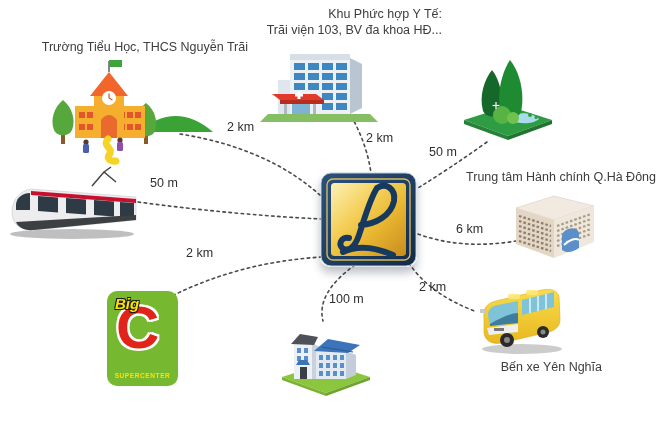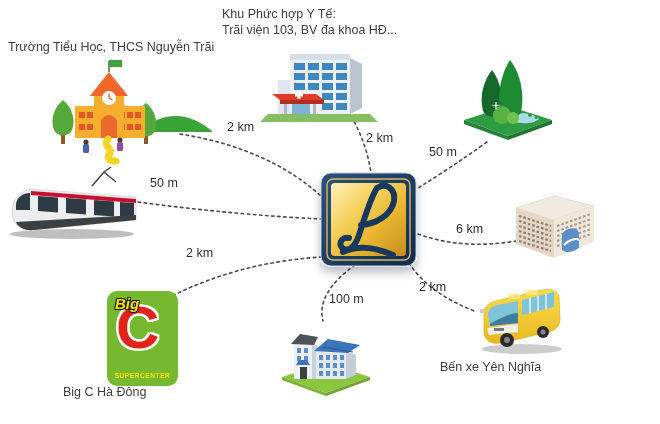--- a/index.html
+++ b/index.html
@@ -1,21 +1,21 @@
 <!DOCTYPE html>
 <html><head>
 <meta charset="utf-8">
 <style>
   html,body{margin:0;padding:0;background:#fff;}
   .canvas{position:relative;width:660px;height:424px;background:#ffffff;
           font-family:"Liberation Sans",sans-serif;overflow:hidden;}
   .connectors{position:absolute;left:0;top:0;width:660px;height:424px;}
   .connectors path{fill:none;stroke:#4a4a4a;stroke-width:1.6;
                    stroke-dasharray:2.5 3.6;stroke-linecap:round;}
-  .lbl{position:absolute;font-size:12.5px;line-height:16px;color:#3d3d3d;text-align:left;}
+  .lbl{position:absolute;font-size:12.5px;line-height:16px;color:#3d3d3d;text-align:right;}
   .dist{position:absolute;font-size:12.5px;color:#2e2e2e;white-space:nowrap;}
   .icon{position:absolute;}
   .icon svg{display:block;width:100%;height:100%;}
   
   .center-logo{position:absolute;left:320px;top:172px;width:97px;height:95px;
                border-radius:10px;box-shadow:0 6px 9px rgba(55,65,85,.32);}
   
   .bigc{position:absolute;left:107px;top:291px;width:71px;height:95px;background:#76b82f;
         border-radius:10px;overflow:hidden;}
   .bigc .big{position:absolute;left:8px;top:4px;font-style:italic;font-weight:bold;
@@ -46,22 +46,22 @@
 
   <div class="lbl" style="left:8px;top:39px;width:240px">Trường Tiểu Học, THCS Nguyễn Trãi</div>
 
   <div class="lbl" style="left:222px;top:6px;width:220px">
     <span style="display:block">Khu Phức hợp Y Tế:</span>
     <span style="display:block">Trãi viện 103, BV đa khoa HĐ...</span>
   </div>
 
 
 
-
-  <div class="lbl" style="left:63px;top:384px;width:160px">Big C Hà Đông</div>
+  <div class="lbl" style="left:458px;top:169px;width:198px">Trung tâm Hành chính Q.Hà Đông</div>
+
 
 
   <div class="lbl" style="left:440px;top:359px;width:162px">Bến xe Yên Nghĩa</div>
 
   <div class="dist" style="left:227px;top:120px">2 km</div>
   <div class="dist" style="left:366px;top:131px">2 km</div>
   <div class="dist" style="left:429px;top:145px">50 m</div>
   <div class="dist" style="left:150px;top:176px">50 m</div>
   <div class="dist" style="left:456px;top:222px">6 km</div>
   <div class="dist" style="left:186px;top:246px">2 km</div>

